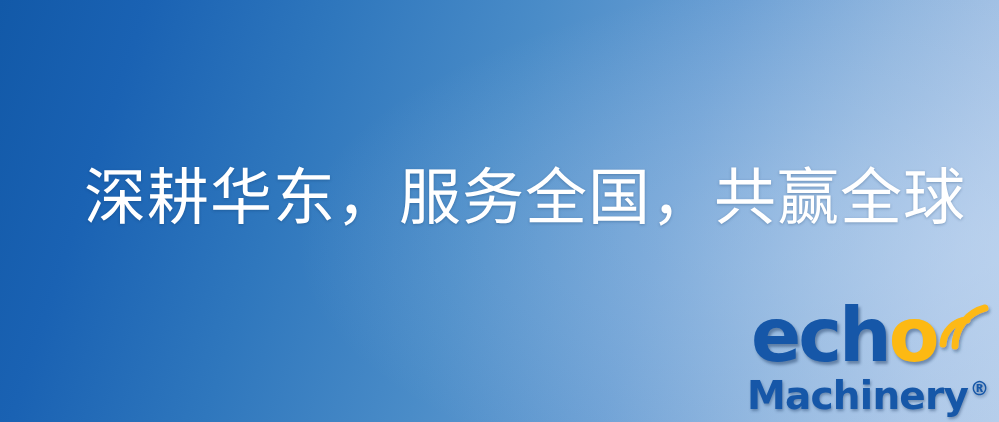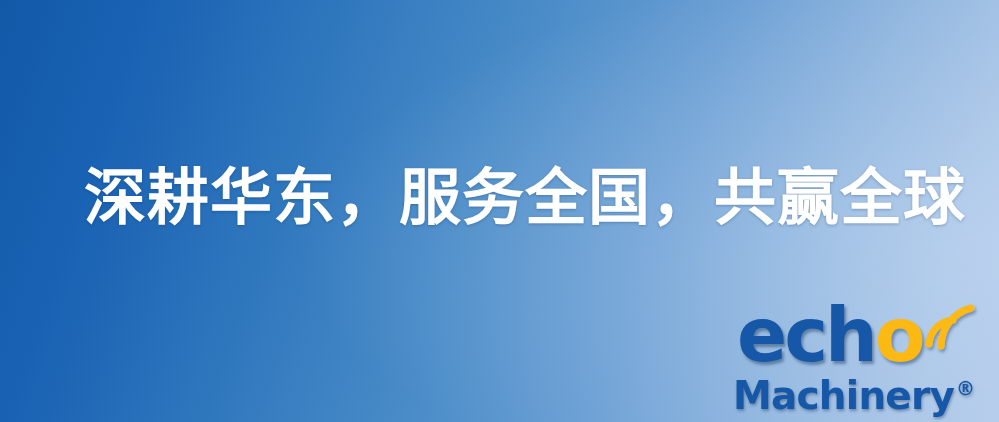--- a/index.html
+++ b/index.html
@@ -43,21 +43,21 @@
   
   .headline {
     position: absolute;
     left: 84px;
     top: 152px;
     z-index: 3;
     color: #ffffff;
     font-family: "Liberation Serif", "DejaVu Serif", serif;
     font-size: 62px;
     line-height: 1.12;
-    font-weight: 700;
+    font-weight: 400;
     letter-spacing: 1px;
     white-space: nowrap;
     text-shadow: 0 1px 3px rgba(10, 45, 90, 0.30);
     margin-top: 12px;
   }
 
   
   .subtitle {
     position: absolute;
     left: 86px;
@@ -69,21 +69,21 @@
     line-height: 1.2;
     font-weight: 400;
     letter-spacing: 0.5px;
     white-space: nowrap;
     text-shadow: 0 1px 2px rgba(20, 60, 110, 0.28);
   }
 
   
   .logo {
     position: absolute;
-    right: 20px;
+    right: 6px;
     bottom: 2px;
     z-index: 4;
     width: 252px;
     height: 132px;
   }
 
   .logo-wordmark {
     position: absolute;
     left: 10px;
     top: 8px;

